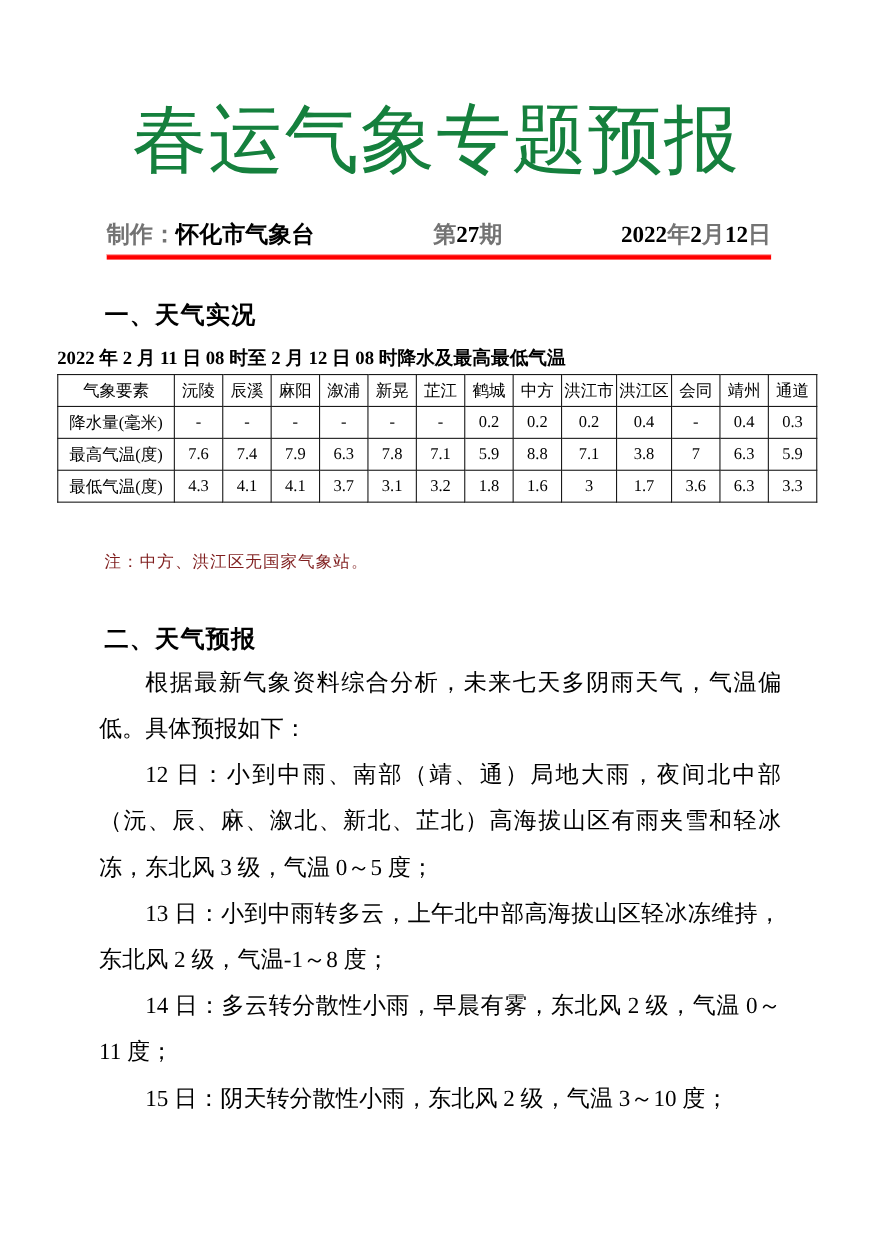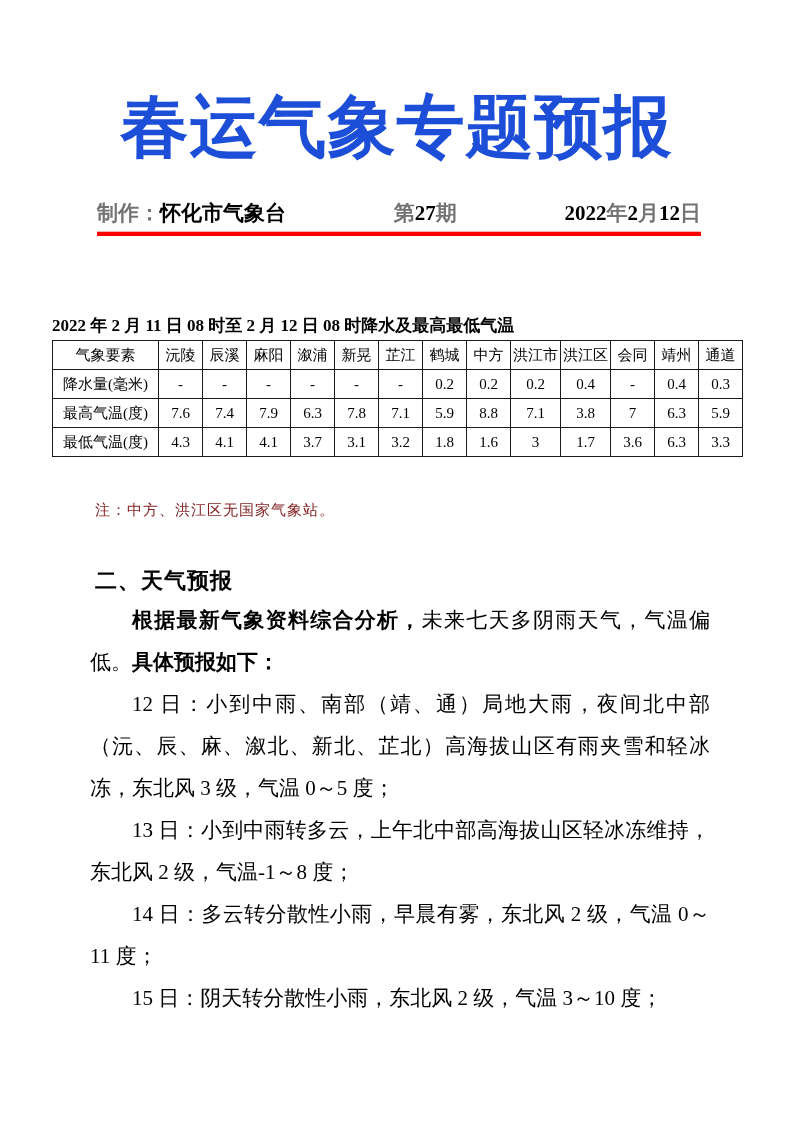--- a/index.html
+++ b/index.html
@@ -4,22 +4,22 @@
 <style>
   html,body{margin:0;padding:0;background:#ffffff;}
   .doc{
     position:relative;width:793px;height:1122px;margin:0 auto;
     background:#ffffff;color:#000;
     font-family:"Liberation Serif","DejaVu Serif",serif;
     overflow:hidden;
   }
   .title{
     position:absolute;top:82px;left:0;width:100%;
-    text-align:center;font-size:68px;font-weight:bold;
-    color:#1d4ed8;letter-spacing:1px;white-space:nowrap;
+    text-align:center;font-size:68px;font-weight:normal;
+    color:#15803d;letter-spacing:1px;white-space:nowrap;
   }
   .masthead{
     position:absolute;top:199px;left:97px;width:604px;
     display:flex;justify-content:space-between;align-items:baseline;
     font-size:21px;font-weight:bold;white-space:nowrap;
   }
   .masthead .red{color:#737373;}
   .masthead .gap{margin:0 0;}
   .rule{
     position:absolute;top:231px;left:97px;width:604px;
@@ -46,37 +46,38 @@
   }
   .note{
     position:absolute;top:501px;left:95px;
     font-size:15px;color:#7f1d1d;letter-spacing:1px;
   }
   .forecast{
     position:absolute;top:599px;left:90px;width:620px;
     font-size:21px;line-height:42px;text-align:justify;
   }
   .forecast p{margin:0;text-indent:2em;}
-  .forecast .b{font-weight:bold;}
+  .forecast .b{font-weight:normal;}
 </style>
 </head>
 <body>
 
 <div class="doc">
 
   <div class="title">春运气象专题预报</div>
 
   <div class="masthead">
     <span><span class="red">制作：</span><span>怀化市气象台</span></span>
     <span><span class="red">第</span><span class="gap">27</span><span class="red">期</span></span>
     <span><span>2022</span><span class="red gap">年</span><span>2</span><span class="red gap">月</span><span>12</span><span class="red gap">日</span></span>
   </div>
 
   <div class="rule"></div>
 
+  <div class="h-sec h-sec1">一、天气实况</div>
 
   <div class="table-title">2022 年 2 月 11 日 08 时至 2 月 12 日 08 时降水及最高最低气温</div>
 
   <table class="wx">
     <colgroup>
         <col style="width: 106px;">
         <col style="width: 44px;">
         <col style="width: 44px;">
         <col style="width: 44px;">
         <col style="width: 44px;">

